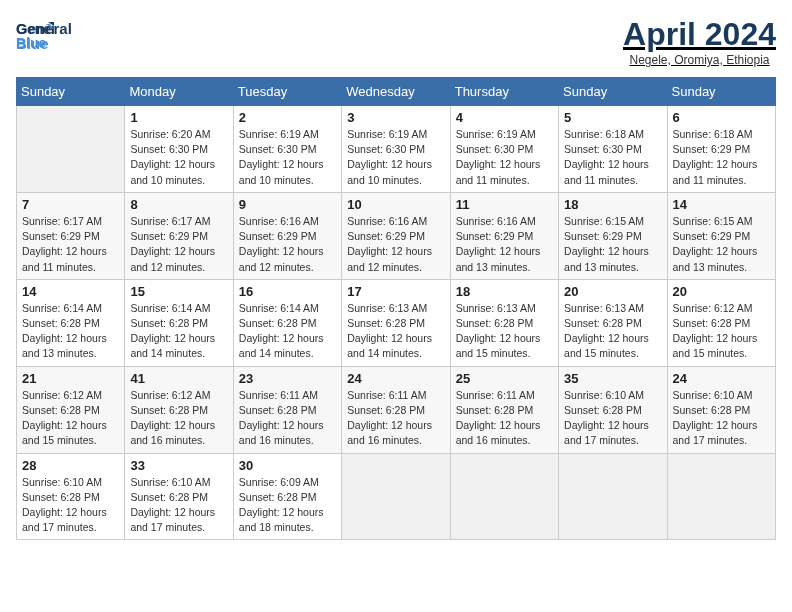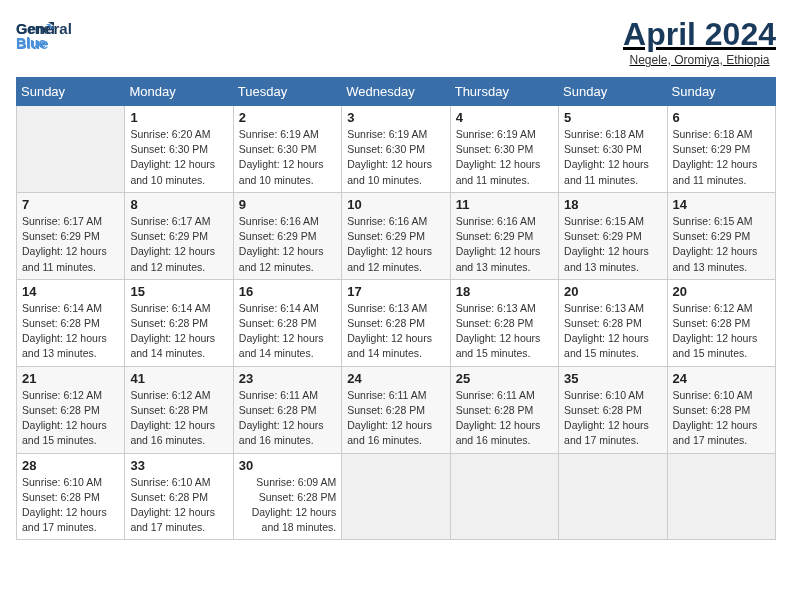--- a/index.html
+++ b/index.html
@@ -321,21 +321,21 @@
         </td>
         <td>
           <span class="day-num">33</span>
           <div class="cell-info" style="white-space: pre-line;">Sunrise: 6:10 AM
 Sunset: 6:28 PM
 Daylight: 12 hours
 and 17 minutes.</div>
         </td>
         <td>
           <span class="day-num">30</span>
-          <div class="cell-info" style="white-space: pre-line; text-align: right;">Sunrise: 6:09 AM
+          <div class="cell-info" style="white-space: pre-line;">Sunrise: 6:09 AM
 Sunset: 6:28 PM
 Daylight: 12 hours
 and 18 minutes.</div>
         </td>
         <td class="empty-cell"></td>
         <td class="empty-cell"></td>
         <td class="empty-cell"></td>
         <td class="empty-cell"></td>
       </tr>
     </tbody>

